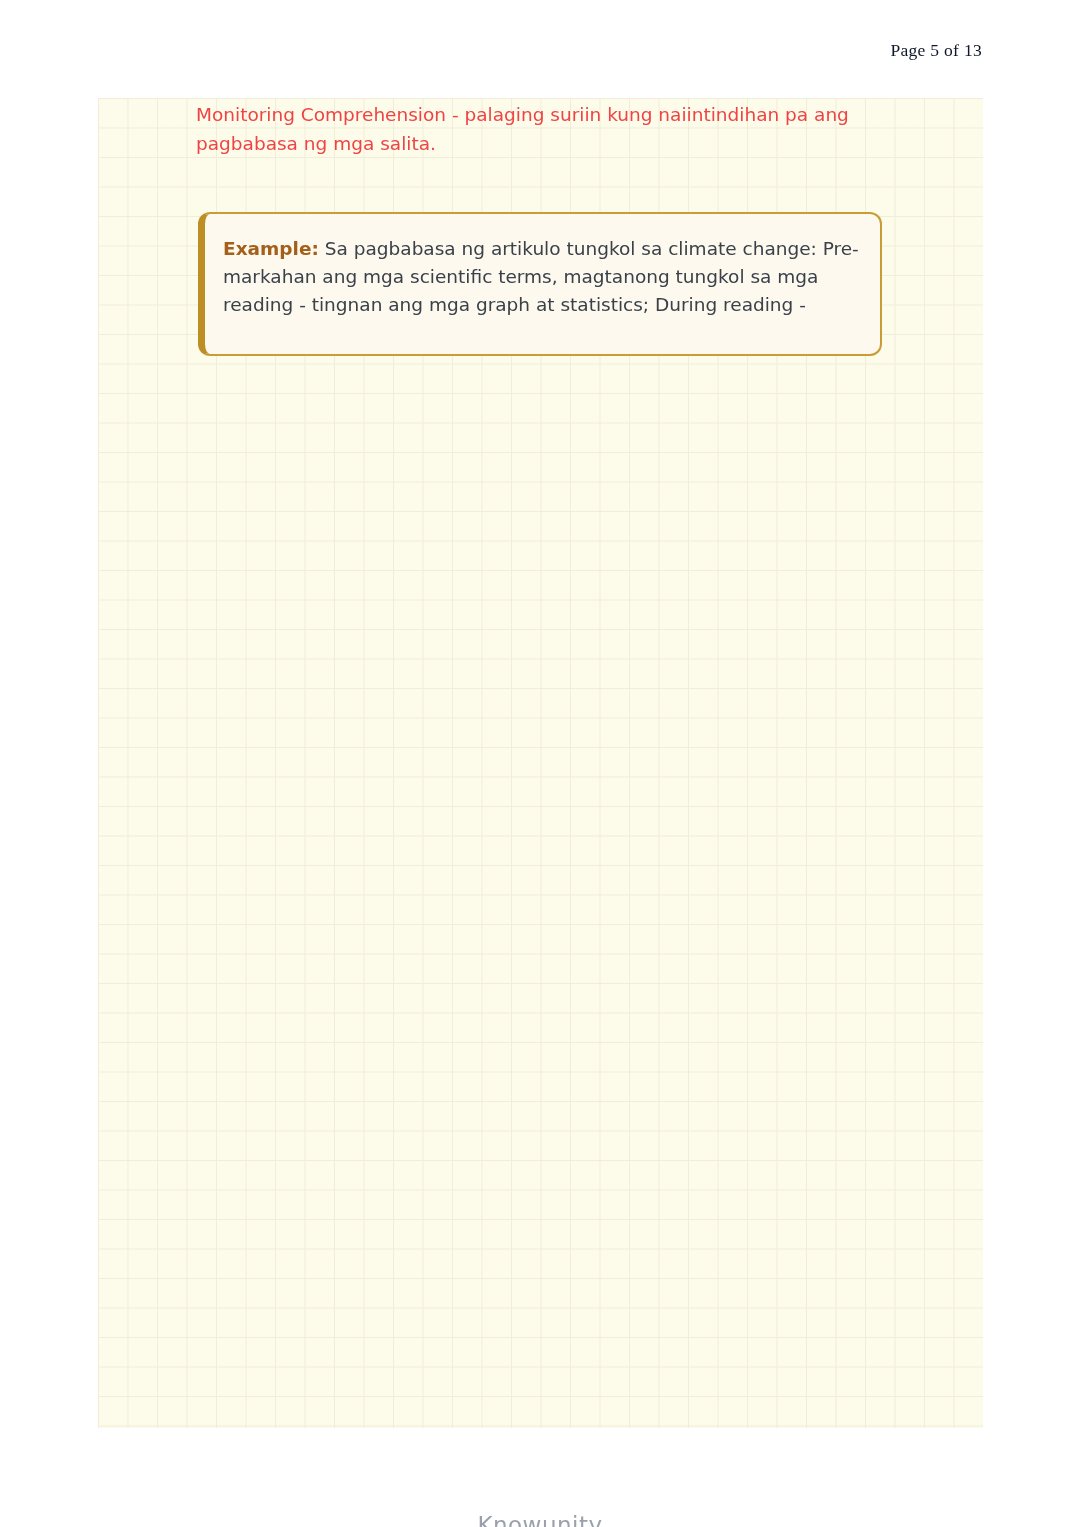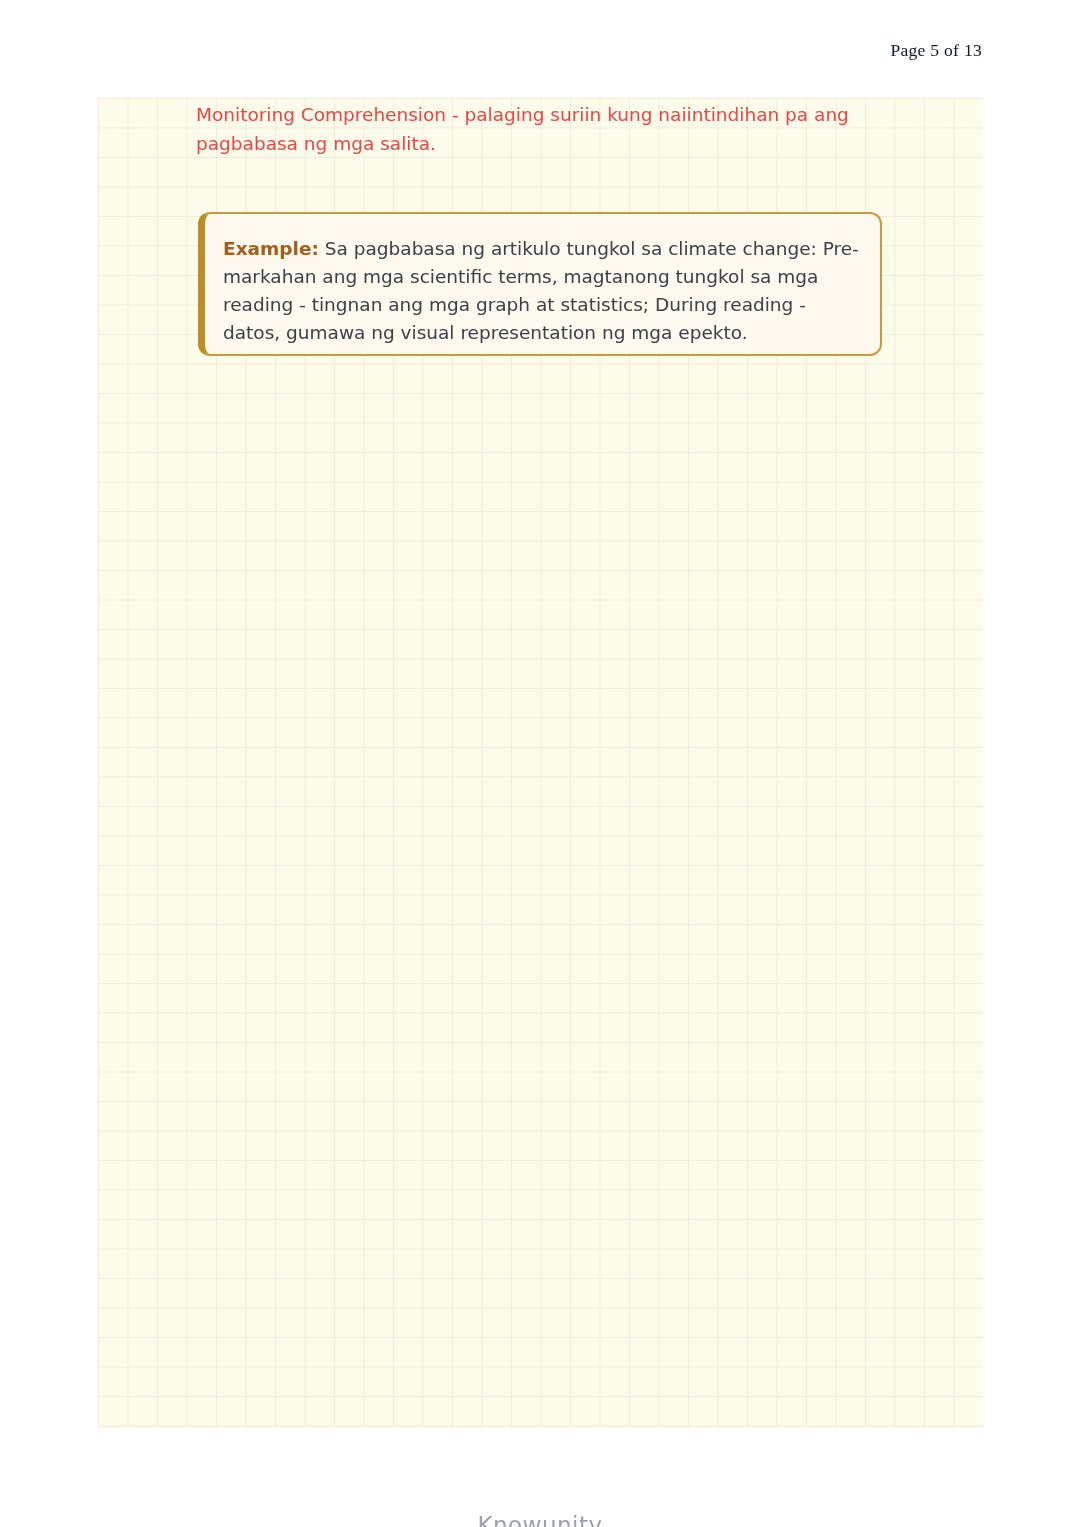--- a/index.html
+++ b/index.html
@@ -86,16 +86,15 @@
   <div class="intro-line">pagbabasa ng mga salita.</div>
 </div>
 
 <div class="example-box">
   <div class="example-line">
     <span class="example-label">Example:</span>
     <span>Sa pagbabasa ng artikulo tungkol sa climate change: Pre-</span>
   </div>
   <div class="example-line">markahan ang mga scientific terms, magtanong tungkol sa mga</div>
   <div class="example-line">reading - tingnan ang mga graph at statistics; During reading -</div>
-  <div class="example-line">datos, gumawa ng visual representation ng mga epekto.</div>
 </div>
 
 <div class="footer-brand">Knowunity</div>
 
 </body></html>

